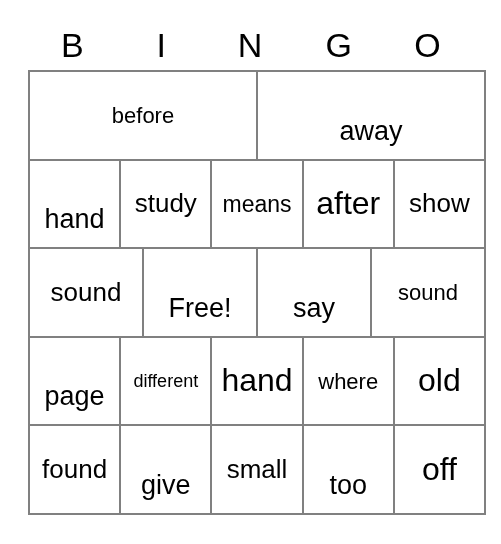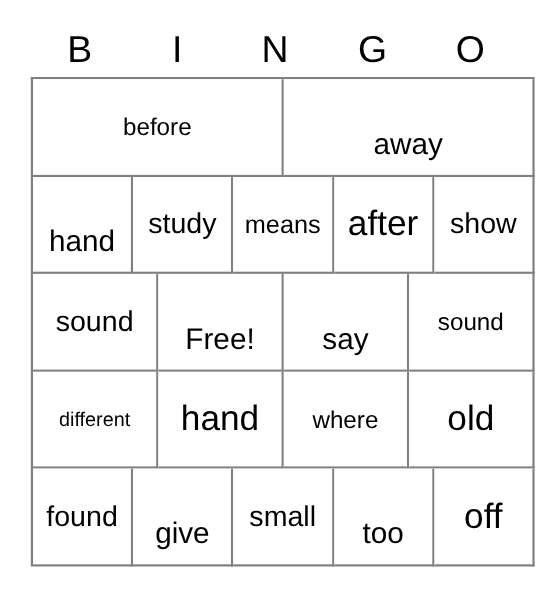--- a/index.html
+++ b/index.html
@@ -141,20 +141,23 @@
       <div class="cell">
           <span class="cell-text fs-xl">say</span>
         </div>
       <div class="cell">
           <span class="cell-text fs-md">sound</span>
         </div>
     </div>
 
     <div class="grid-row">
       <div class="cell">
+          <span class="cell-text fs-xl">page</span>
+        </div>
+      <div class="cell">
           <span class="cell-text fs-xs">different</span>
         </div>
       <div class="cell">
           <span class="cell-text fs-xxl">hand</span>
         </div>
       <div class="cell">
           <span class="cell-text fs-md">where</span>
         </div>
       <div class="cell">
           <span class="cell-text fs-xxl">old</span>

